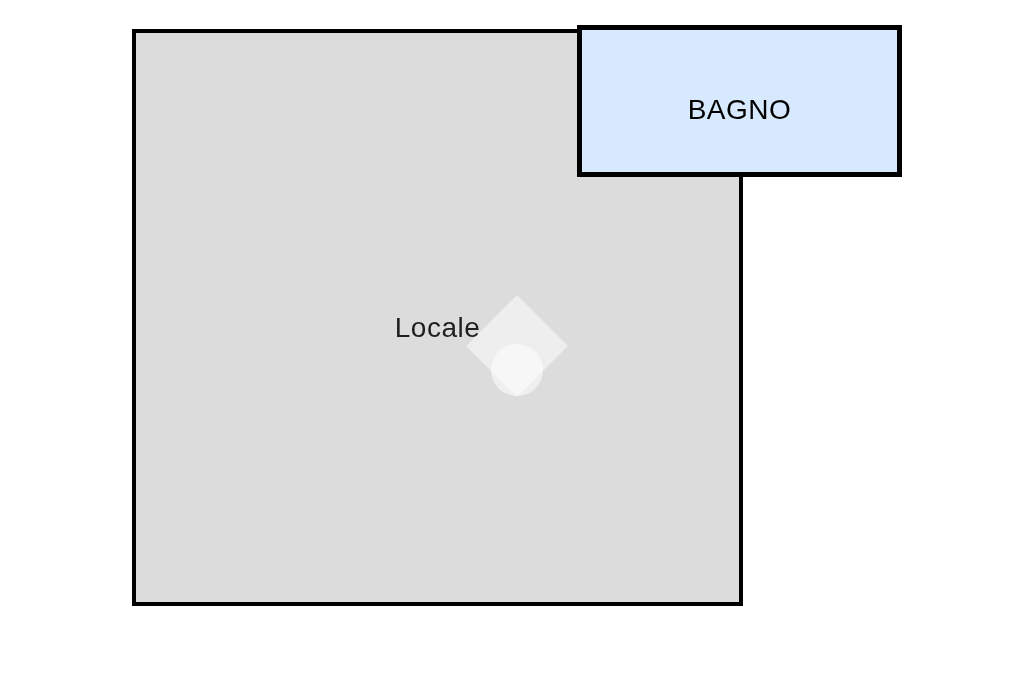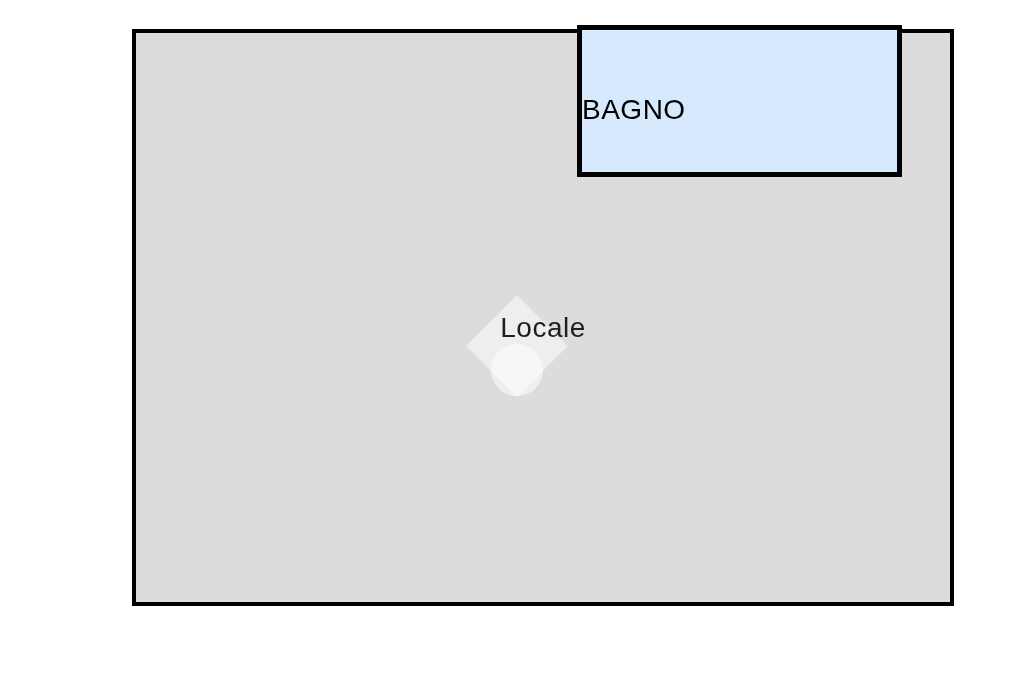--- a/index.html
+++ b/index.html
@@ -13,39 +13,39 @@
     width: 1024px;
     height: 682px;
     background: #ffffff;
     overflow: hidden;
   }
   
   .room-locale {
     position: absolute;
     left: 132px;
     top: 29px;
-    width: 822px;
+    width: 611px;
     height: 577px;
     box-sizing: border-box;
     background: #dcdcdc;
     border: 4px solid #000000;
   }
   
   .room-bagno {
     position: absolute;
     left: 577px;
     top: 25px;
     width: 325px;
     height: 152px;
     box-sizing: border-box;
     background: #d7e9fc;
     border: 5px solid #000000;
     display: flex;
     align-items: center;
-    justify-content: flex-start;
+    justify-content: center;
   }
   .room-label {
     font-size: 28px;
     letter-spacing: 0.5px;
     line-height: 1;
     white-space: nowrap;
   }
   .label-bagno {
     color: #000000;
     padding-top: 18px; 

